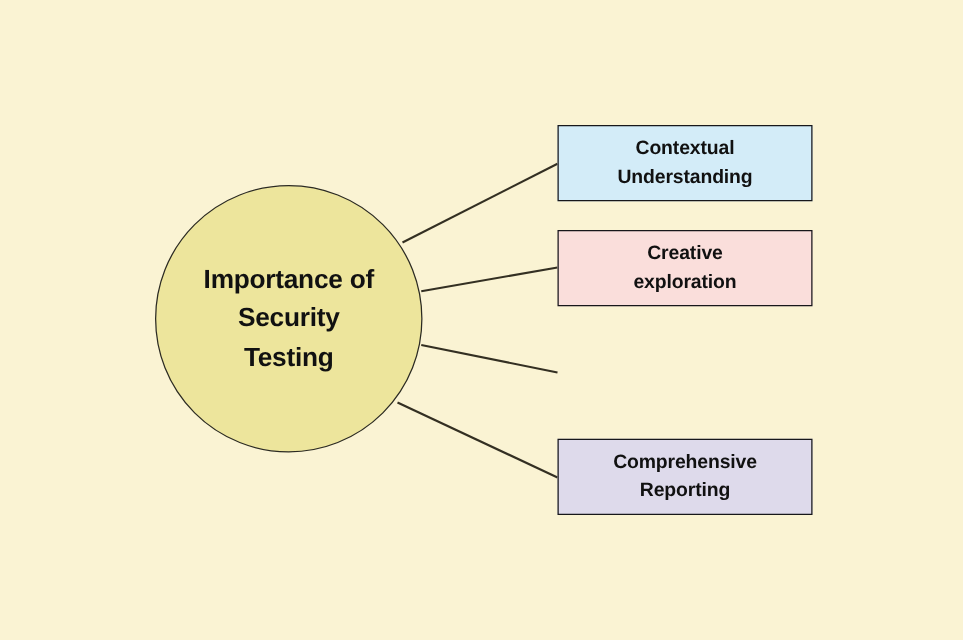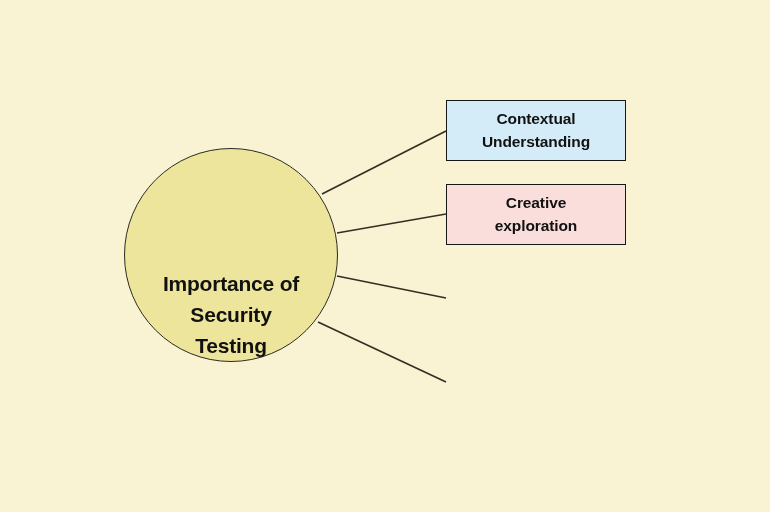--- a/index.html
+++ b/index.html
@@ -29,38 +29,38 @@
     position: absolute;
     left: 124px;
     top: 148px;
     width: 214px;
     height: 214px;
     border-radius: 50%;
     background: #ede59c;
     border: 1.6px solid #2b2a22;
     box-sizing: border-box;
     display: flex;
-    align-items: flex-end;
+    align-items: center;
     justify-content: center;
     z-index: 3;
   }
   #center-node-label {
     font-size: 21px;
     font-weight: bold;
     line-height: 1.48;
     color: #111111;
     text-align: center;
     letter-spacing: -0.2px;
     white-space: pre-line;
     padding: 0 14px;
   }
   .leaf-node {
     position: absolute;
     left: 446px;
-    width: 180px;
+    width: 204px;
     height: 61px;
     border: 1.7px solid #17171a;
     box-sizing: border-box;
     display: flex;
     align-items: center;
     justify-content: center;
     z-index: 3;
   }
   .leaf-label {
     font-size: 15.5px;
@@ -98,14 +98,18 @@
     <div class="leaf-label">Contextual
 Understanding</div>
   </div>
 
   <div class="leaf-node" id="leaf-node-1">
     <div class="leaf-label">Creative
 exploration</div>
   </div>
 
 
+  <div class="leaf-node" id="leaf-node-3">
+    <div class="leaf-label">Comprehensive
+Reporting</div>
+  </div>
 
 </div>
 
 </body></html>

